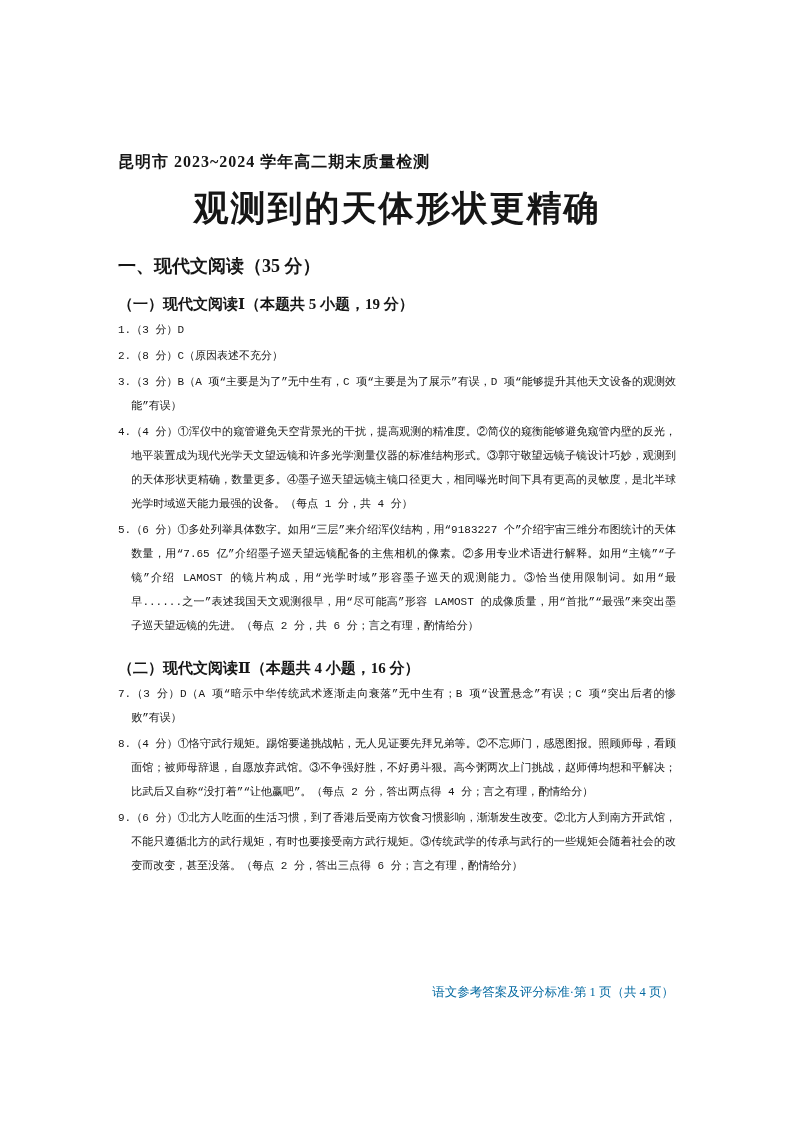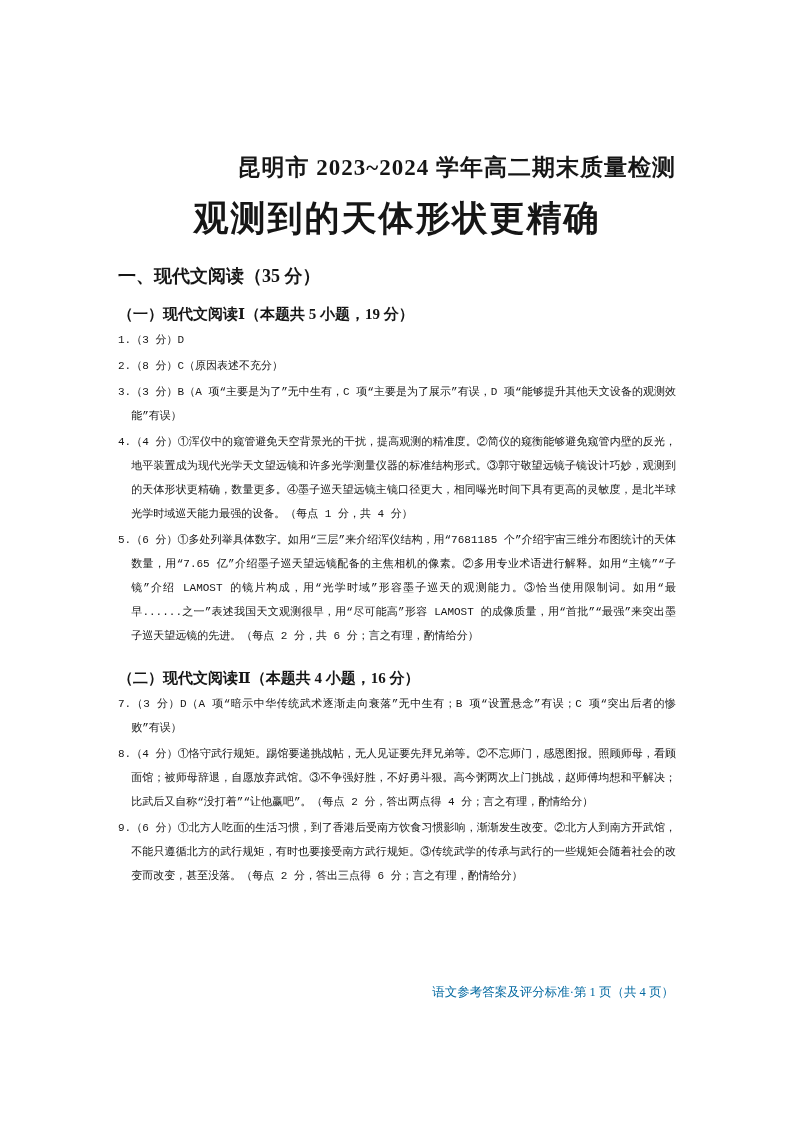--- a/index.html
+++ b/index.html
@@ -13,22 +13,22 @@
     overflow: hidden;
   }
   .page {
     position: relative;
     width: 794px;
     height: 1123px;
     padding: 152px 118px 0 118px;
   }
   .doc-header {
     margin: 0 0 12px 0;
-    text-align: right;
-    font-size: 23px;
+    text-align: left;
+    font-size: 16px;
     font-weight: bold;
     letter-spacing: 1px;
   }
   .doc-title {
     margin: 0 0 22px 0;
     text-align: center;
     font-size: 35px;
     font-weight: bold;
     letter-spacing: 2px;
   }
@@ -75,21 +75,21 @@
 
     <p class="sec-heading">一、现代文阅读（35 分）</p>
 
     <div>
       <p class="sub-heading">（一）现代文阅读Ⅰ（本题共 5 小题，19 分）</p>
 
       <p class="item">1.（3 分）D</p>
       <p class="item">2.（8 分）C（原因表述不充分）</p>
       <p class="item">3.（3 分）B（A 项“主要是为了”无中生有，C 项“主要是为了展示”有误，D 项“能够提升其他天文设备的观测效能”有误）</p>
       <p class="item">4.（4 分）①浑仪中的窥管避免天空背景光的干扰，提高观测的精准度。②简仪的窥衡能够避免窥管内壁的反光，地平装置成为现代光学天文望远镜和许多光学测量仪器的标准结构形式。③郭守敬望远镜子镜设计巧妙，观测到的天体形状更精确，数量更多。④墨子巡天望远镜主镜口径更大，相同曝光时间下具有更高的灵敏度，是北半球光学时域巡天能力最强的设备。（每点 1 分，共 4 分）</p>
-      <p class="item">5.（6 分）①多处列举具体数字。如用“三层”来介绍浑仪结构，用“7681185 个”介绍宇宙三维分布图统计的天体数量，用“7.65 亿”介绍墨子巡天望远镜配备的主焦相机的像素。②多用专业术语进行解释。如用“主镜”“子镜”介绍 LAMOST 的镜片构成，用“光学时域”形容墨子巡天的观测能力。③恰当使用限制词。如用“最早......之一”表述我国天文观测很早，用“尽可能高”形容 LAMOST 的成像质量，用“首批”“最强”来突出墨子巡天望远镜的先进。（每点 2 分，共 6 分；言之有理，酌情给分）</p>
+      <p class="item">5.（6 分）①多处列举具体数字。如用“三层”来介绍浑仪结构，用“9183227 个”介绍宇宙三维分布图统计的天体数量，用“7.65 亿”介绍墨子巡天望远镜配备的主焦相机的像素。②多用专业术语进行解释。如用“主镜”“子镜”介绍 LAMOST 的镜片构成，用“光学时域”形容墨子巡天的观测能力。③恰当使用限制词。如用“最早......之一”表述我国天文观测很早，用“尽可能高”形容 LAMOST 的成像质量，用“首批”“最强”来突出墨子巡天望远镜的先进。（每点 2 分，共 6 分；言之有理，酌情给分）</p>
     </div>
 
     <div class="subsec-2">
       <p class="sub-heading">（二）现代文阅读Ⅱ（本题共 4 小题，16 分）</p>
 
       <p class="item">7.（3 分）D（A 项“暗示中华传统武术逐渐走向衰落”无中生有；B 项“设置悬念”有误；C 项“突出后者的惨败”有误）</p>
       <p class="item">8.（4 分）①恪守武行规矩。踢馆要递挑战帖，无人见证要先拜兄弟等。②不忘师门，感恩图报。照顾师母，看顾面馆；被师母辞退，自愿放弃武馆。③不争强好胜，不好勇斗狠。高今粥两次上门挑战，赵师傅均想和平解决；比武后又自称“没打着”“让他赢吧”。（每点 2 分，答出两点得 4 分；言之有理，酌情给分）</p>
       <p class="item">9.（6 分）①北方人吃面的生活习惯，到了香港后受南方饮食习惯影响，渐渐发生改变。②北方人到南方开武馆，不能只遵循北方的武行规矩，有时也要接受南方武行规矩。③传统武学的传承与武行的一些规矩会随着社会的改变而改变，甚至没落。（每点 2 分，答出三点得 6 分；言之有理，酌情给分）</p>
     </div>
 

